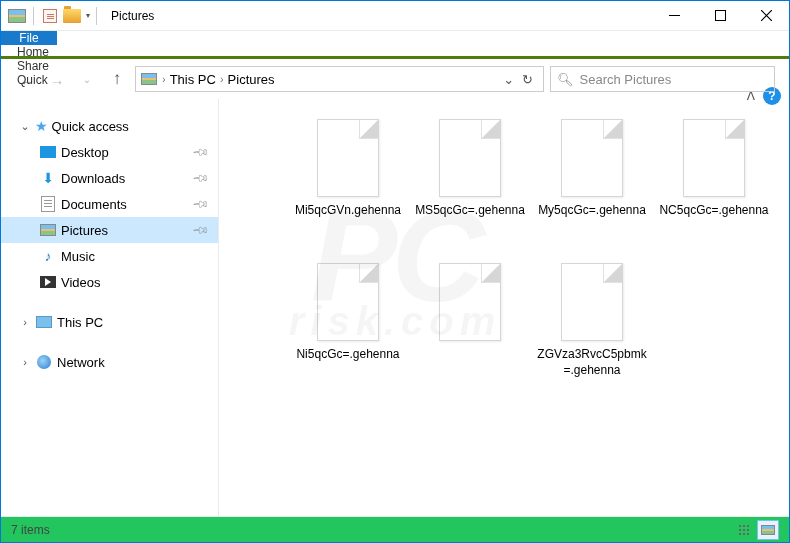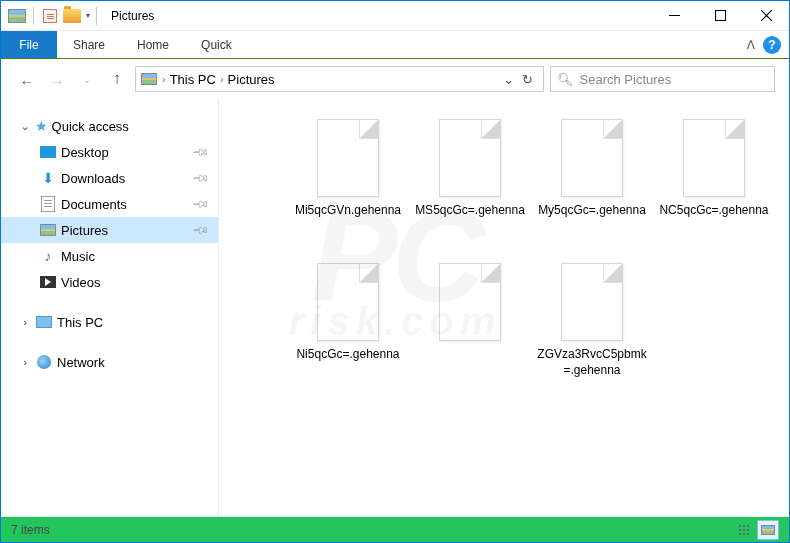--- a/index.html
+++ b/index.html
@@ -14,21 +14,21 @@
 .save-icon { width: 14px; height: 14px; border: 1px solid #c76; background: #f9f6f2; position: relative; }
 .save-icon::before { content: ''; position: absolute; top: 4px; left: 3px; width: 7px; height: 1px; background: #c76; box-shadow: 0 2px #c76, 0 4px #c76; }
 .folder-icon { width: 18px; height: 14px; background: linear-gradient(#ffd968, #e8a030); border-radius: 1px; position: relative; }
 .folder-icon::before { content: ''; position: absolute; top: -3px; left: 1px; width: 7px; height: 3px; background: #e8a030; border-radius: 1px 1px 0 0; }
 .dd-arrow { font-size: 8px; color: #555; margin-left: 2px; }
 .titlebar-title { padding-left: 10px; font-size: 12px; color: #000; }
 .window-controls { margin-left: auto; display: flex; }
 .win-ctrl { width: 46px; height: 30px; display: flex; align-items: center; justify-content: center; font-size: 11px; color: #000; }
 
 
-.ribbon { height: 28px; display: flex; align-items: stretch; border-bottom: 1px solid #4d7c0f; font-size: 12px; }
+.ribbon { height: 28px; display: flex; align-items: stretch; border-bottom: 3px solid #4d7c0f; font-size: 12px; flex-direction: column; }
 .file-tab { width: 56px; background: #1979ca; color: #fff; display: flex; align-items: center; justify-content: center; }
 .ribbon-tab { padding: 0 16px; display: flex; align-items: center; color: #333; }
 .ribbon-right { margin-left: auto; display: flex; align-items: center; padding-right: 8px; gap: 8px; }
 .chev-up { font-size: 12px; color: #555; }
 .help-icon { width: 18px; height: 18px; border-radius: 50%; background: #1e90e8; color: #fff; display: flex; align-items: center; justify-content: center; font-size: 12px; font-weight: bold; }
 
 
 .navbar { height: 40px; display: flex; align-items: center; padding: 0 14px; gap: 6px; font-size: 12px; }
 .nav-arrow { width: 24px; height: 24px; display: flex; align-items: center; justify-content: center; color: #555; font-size: 15px; }
 .nav-arrow.dis { color: #bbb; }
@@ -115,22 +115,22 @@
     <div class="win-ctrl close">
         <svg width="11" height="11">
           <path d="M0 0 L11 11 M11 0 L0 11" stroke="#000" stroke-width="1.2"></path>
         </svg>
       </div>
   </div>
 </div>
 
 <div class="ribbon">
   <div class="file-tab">File</div>
+  <div class="ribbon-tab">Home</div>
   <div class="ribbon-tab">Share</div>
-  <div class="ribbon-tab">Home</div>
   <div class="ribbon-tab">Quick</div>
   <div class="ribbon-right">
     <span class="chev-up">ᐱ</span>
     <span class="help-icon">?</span>
   </div>
 </div>
 
 <div class="navbar">
   <div class="nav-arrow">←</div>
   <div class="nav-arrow dis">→</div>

